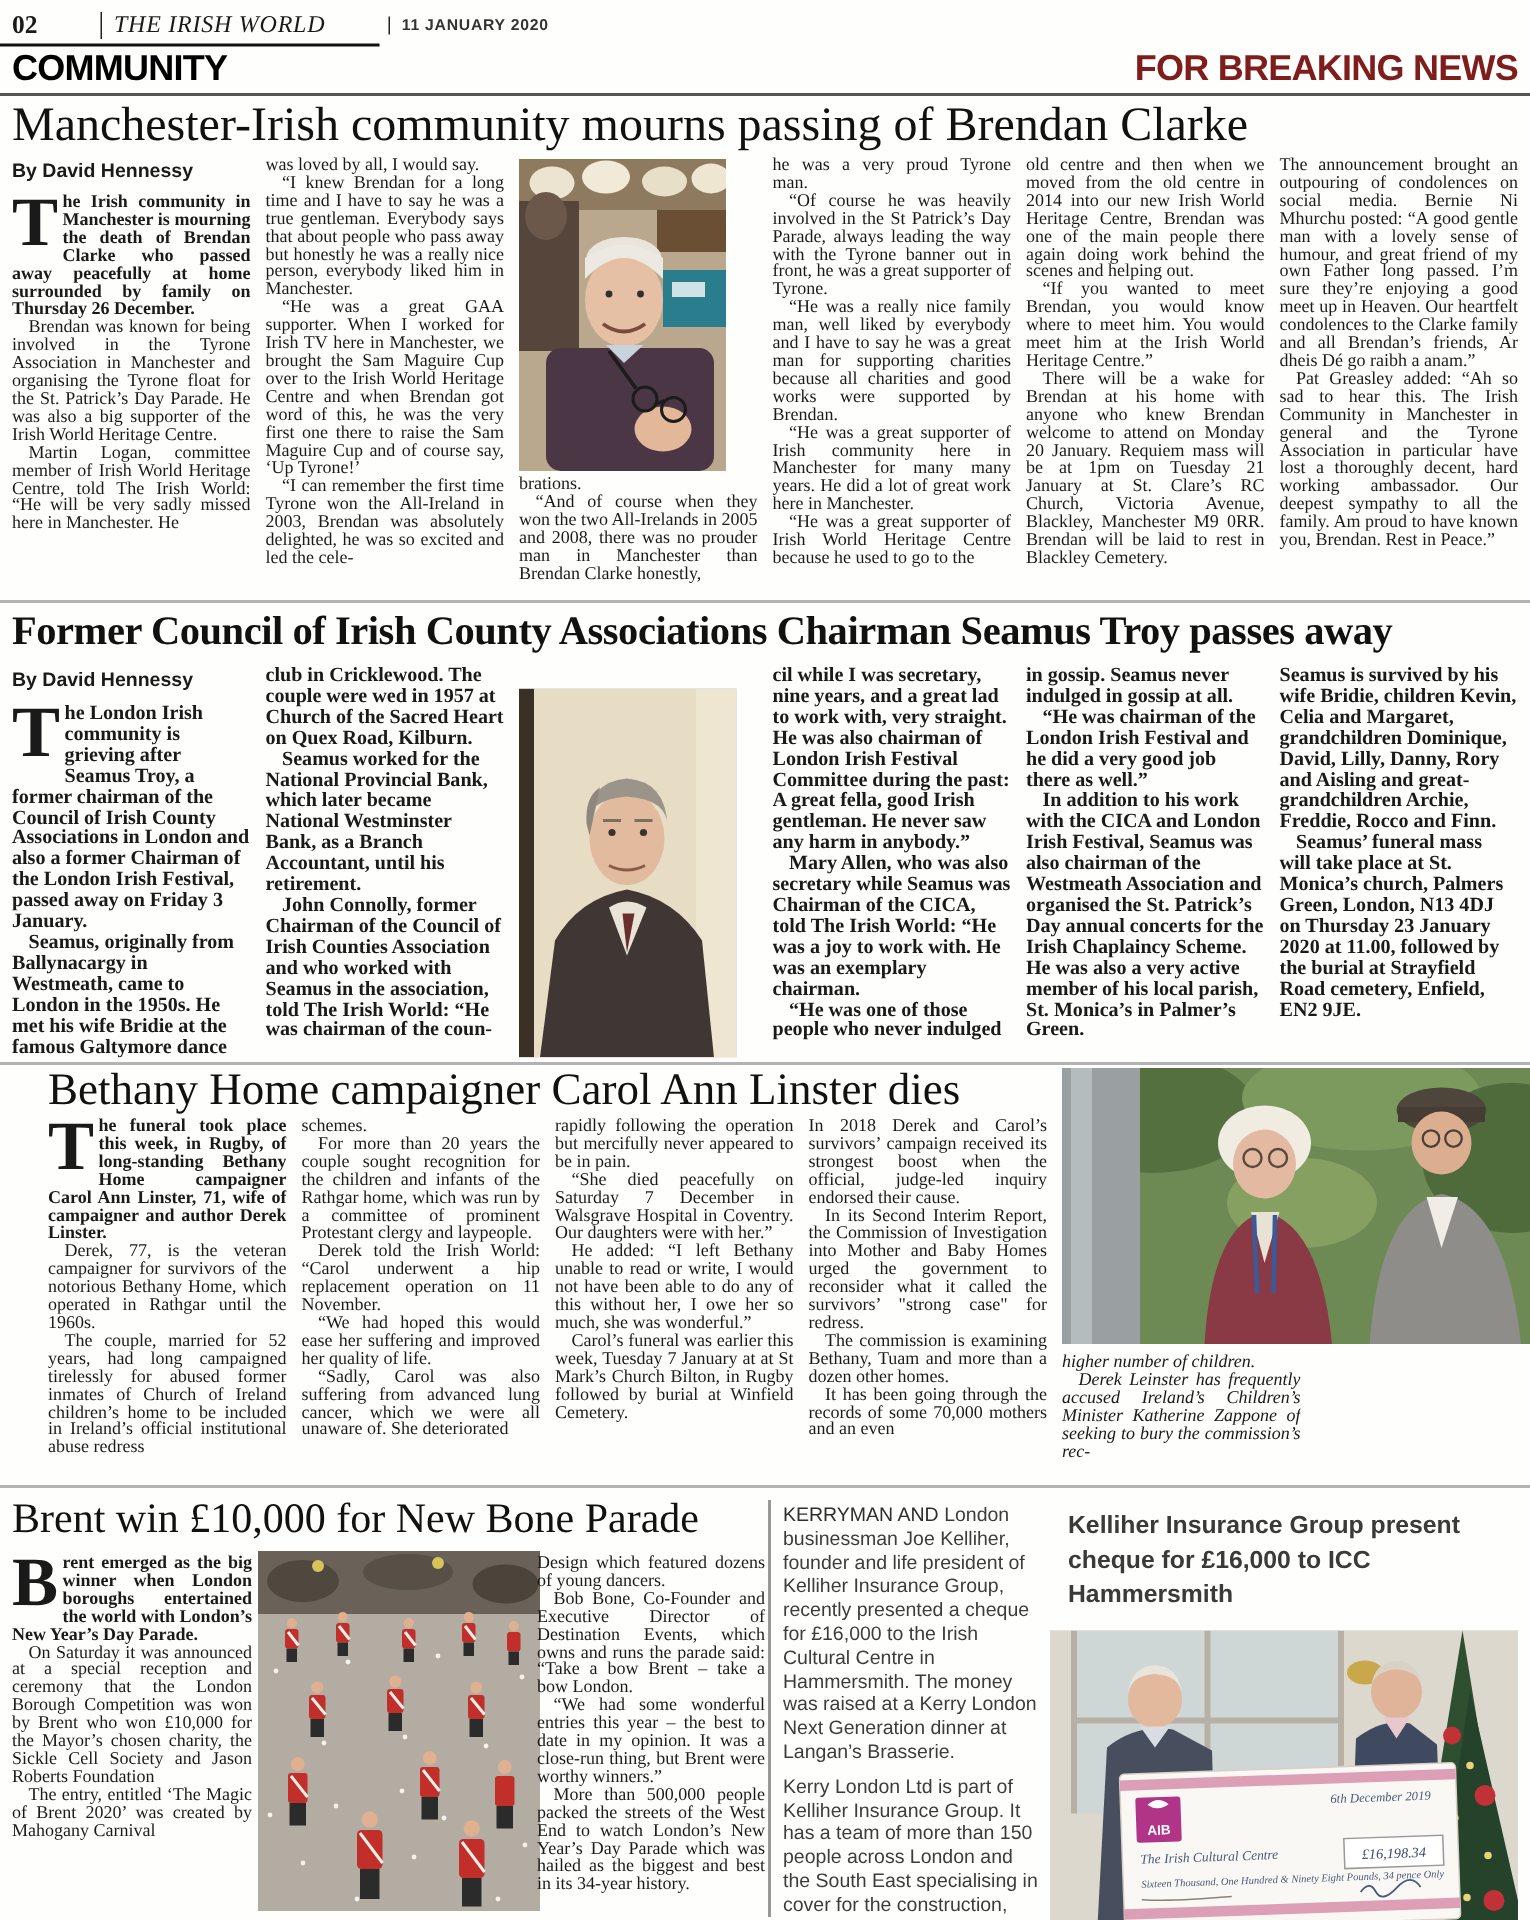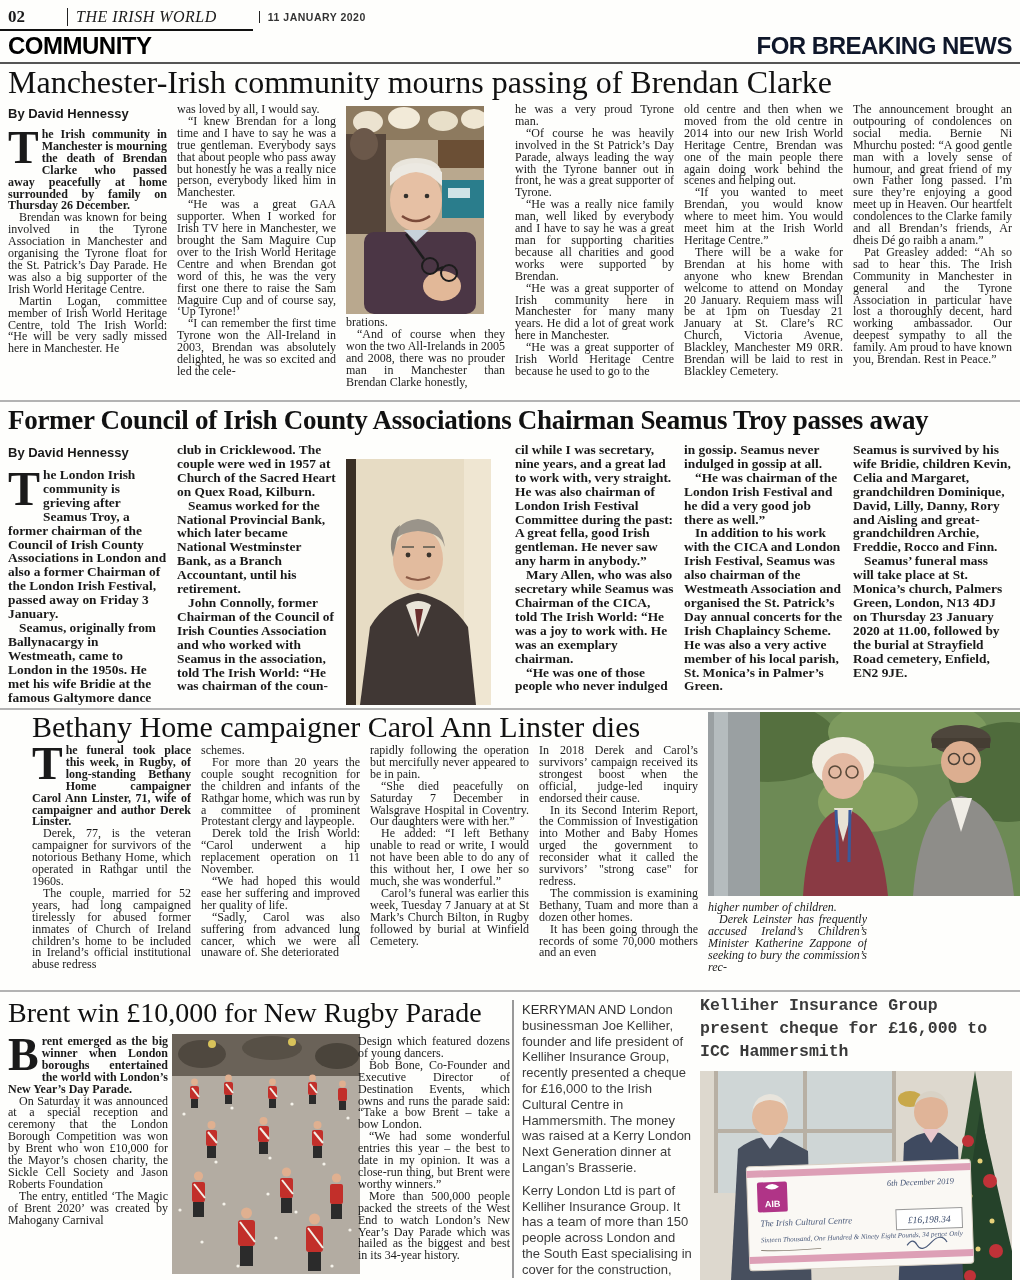--- a/index.html
+++ b/index.html
@@ -7,21 +7,21 @@
         font-family:"Liberation Serif",serif;color:#1a1a1a;}
   
   .masthead{position:absolute;left:8px;top:5px;height:24px;display:flex;align-items:center;gap:34px;}
   .mh-pn{font-weight:700;font-size:17px;}
   .mh-title{font-size:16px;letter-spacing:.5px;padding:0 8px;margin-left:8px;border-left:1.5px solid #222;font-style:italic;}
   .mh-date{font-family:"Liberation Sans",sans-serif;font-weight:700;font-size:10.5px;color:#333;
            padding-left:8px;border-left:1.5px solid #222;letter-spacing:.5px;}
   .rule1{position:absolute;left:0;top:29px;width:253px;height:2px;background:#111;}
   .secbar{position:absolute;left:8px;right:8px;top:32px;height:28px;display:flex;justify-content:space-between;align-items:center;}
   .sec-left{font-family:"Liberation Sans",sans-serif;font-weight:700;font-size:24px;letter-spacing:-.5px;color:#000000;}
-  .sec-right{font-family:"Liberation Sans",sans-serif;font-weight:700;font-size:24px;letter-spacing:-.5px;color:#0f172a;}
+  .sec-right{font-family:"Liberation Sans",sans-serif;font-weight:700;font-size:24px;letter-spacing:-.5px;color:#7f1d1d;}
   .rule2{position:absolute;left:0;top:62px;width:1020px;height:2px;background:#555;}
   
   .headline{margin:0;font-weight:400;color:#111;}
   .byline{font-family:"Liberation Sans",sans-serif;font-weight:700;font-size:13px;margin:2px 0 8px;}
   .cols6{display:flex;gap:10px;}
   .col{flex:0 0 159px;width:159px;overflow:hidden;}
   .col p{margin:0;font-size:12px;line-height:11.9px;text-align:justify;text-indent:11px;}
   .col p:first-of-type{text-indent:0;}
   .lead{font-weight:700;}
   .dc{float:left;font-weight:700;font-size:46px;line-height:38px;padding-right:3px;}
@@ -53,21 +53,21 @@
   .a4-c1{position:absolute;left:0;top:42px;width:160px;height:238px;overflow:hidden;}
   .a4-c3{position:absolute;left:350px;top:42px;width:152px;height:238px;overflow:hidden;}
   .a4-c1 p,.a4-c3 p{margin:0;font-size:12px;line-height:11.9px;text-align:justify;text-indent:11px;}
   .a4-c1 p:first-of-type,.a4-c3 p:first-of-type{text-indent:0;}
   .a4-photo{position:absolute;left:164px;top:40px;width:188px;height:240px;}
   .vrule{position:absolute;left:504px;top:6px;width:2px;height:278px;background:#999;}
   .kerry{position:absolute;left:514px;top:8px;width:172px;font-family:"Liberation Sans",sans-serif;}
   .kerry p{margin:0 0 7px;font-size:13px;line-height:15.8px;color:#3c3c3c;}
   .kbold{font-weight:400;color:#2e2e2e;}
   .kelliher{position:absolute;left:692px;top:0;width:312px;}
-  .kh{margin:0;font-family:Liberation Mono, monospace;font-weight:700;font-size:16.5px;line-height:23px;color:#3a3a3a;}
+  .kh{margin:12px;font-family:Liberation Sans, sans-serif;font-weight:700;font-size:16.5px;line-height:23px;color:#3a3a3a;}
   .kel-photo{margin-top:8px;width:312px;height:228px;}
 </style>
 </head>
 <body>
 
 <div class="page">
 
   <div class="masthead">
     <span class="mh-pn">02</span>
     <span class="mh-title">THE IRISH WORLD</span>
@@ -255,21 +255,21 @@
     </div>
     <div class="a3-c5">
         <p>higher number of children.</p>
         <p>Derek Leinster has frequently accused Ireland’s Children’s Minister Katherine Zappone of seeking to bury the commission’s rec-</p>
       </div>
   </div>
 
   <div class="div" style="top:990px"></div>
 
   <div class="a4">
-    <h1 class="headline">Brent win £10,000 for New Rugby Parade</h1>
+    <h1 class="headline">Brent win £10,000 for New Bone Parade</h1>
     <div class="a4-c1">
       <p class="lead"><span class="dc">B</span><span>rent emerged as the big winner when London boroughs entertained the world with London’s New Year’s Day Parade.</span></p>
     <p>On Saturday it was announced at a special reception and ceremony that the London Borough Competition was won by Brent who won £10,000 for the Mayor’s chosen charity, the Sickle Cell Society and Jason Roberts Foundation</p>
         <p>The entry, entitled ‘The Magic of Brent 2020’ was created by Mahogany Carnival</p>
       </div>
     <div class="photo a4-photo">
       <svg width="188" height="240" viewBox="0 0 188 240" preserveAspectRatio="none">
         <rect width="188" height="240" fill="#b3aca2"></rect>
         <rect x="0" y="0" width="188" height="42" fill="#6a6258"></rect>
         <ellipse cx="30" cy="20" rx="24" ry="14" fill="#4f483f"></ellipse>

